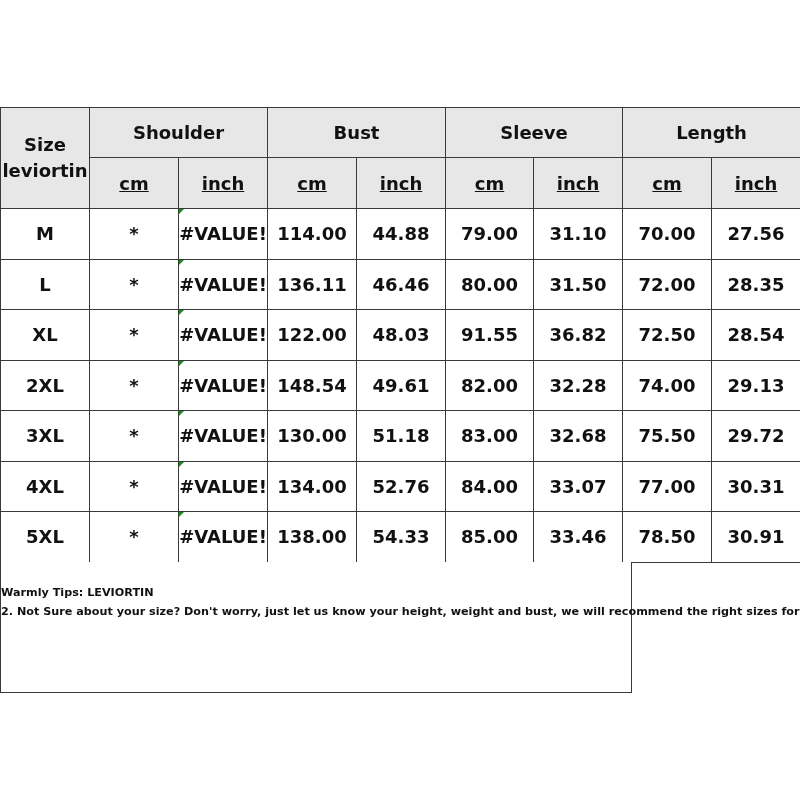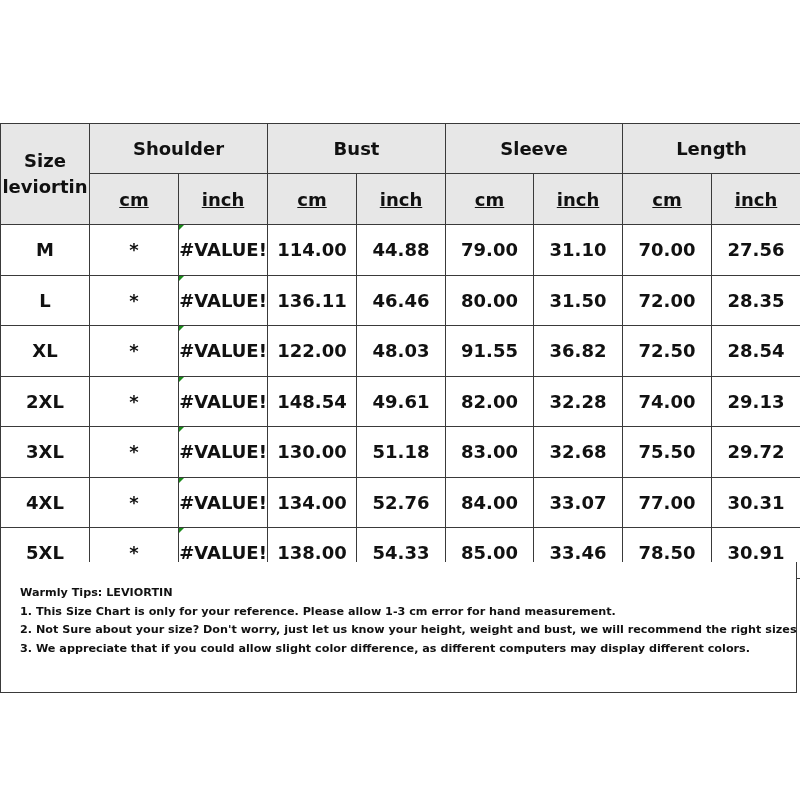--- a/index.html
+++ b/index.html
@@ -1,33 +1,33 @@
 <!DOCTYPE html>
 <html><head>
 <meta charset="utf-8">
 <style>
   html, body { margin:0; padding:0; background:#ffffff; }
   body { width:800px; height:800px; position:relative; overflow:hidden;
          font-family:"DejaVu Sans", sans-serif; color:#111; }
   .sheet { position:absolute; left:0; top:107px; width:800px; }
-  table.size { border-collapse:collapse; width:800px; table-layout:fixed;margin-top:16px; }
+  table.size { border-collapse:collapse; width:800px; table-layout:fixed; }
   table.size td, table.size th {
     border:1.5px solid #3a3a3a; text-align:center; vertical-align:middle;
     font-weight:bold; font-size:18px; padding:0; position:relative;
   }
   table.size th { background:#e7e7e7; }
   tr.h1 th { height:49px; }
   tr.h2 th { height:50px;text-decoration:underline; }
   tr.data td { height:49.5px; background:#fff; }
   th.sizehead { line-height:26px; }
   .err-mark { position:absolute; left:0; top:0; width:0; height:0;
               border-top:5px solid #1a8a1a; border-right:5px solid transparent; }
-  .tips { position:absolute; left:0; top:562px; width:797px; height:131px;
+  .tips { position:absolute; left:0; top:562px; width:632px; height:131px;
           border:1.5px solid #3a3a3a; border-top:none; background:#fff;
-          box-sizing:border-box; padding:22px 3px 0 19px; }
+          box-sizing:border-box; padding:22px 3px 0 0; }
   .tips div { font-size:11.2px; font-weight:bold; line-height:18.5px; white-space:nowrap; }
 </style>
 </head>
 <body>
 
 <div class="sheet">
   <table class="size">
     <colgroup>
       <col style="width:89px">
         <col style="width:89px">
@@ -138,16 +138,14 @@
           <td><span>33.46</span></td>
           <td><span>78.50</span></td>
           <td><span>30.91</span></td>
         </tr>
       </tbody>
   </table>
 </div>
 
 <div class="tips">
   <div>Warmly Tips: LEVIORTIN</div>
-  <div>1. This Size Chart is only for your reference. Please allow 1-3 cm error for hand measurement.</div>
   <div>2. Not Sure about your size? Don't worry, just let us know your height, weight and bust, we will recommend the right sizes for you.</div>
-  <div>3. We appreciate that if you could allow slight color difference, as different computers may display different colors.</div>
 </div>
 
 </body></html>

